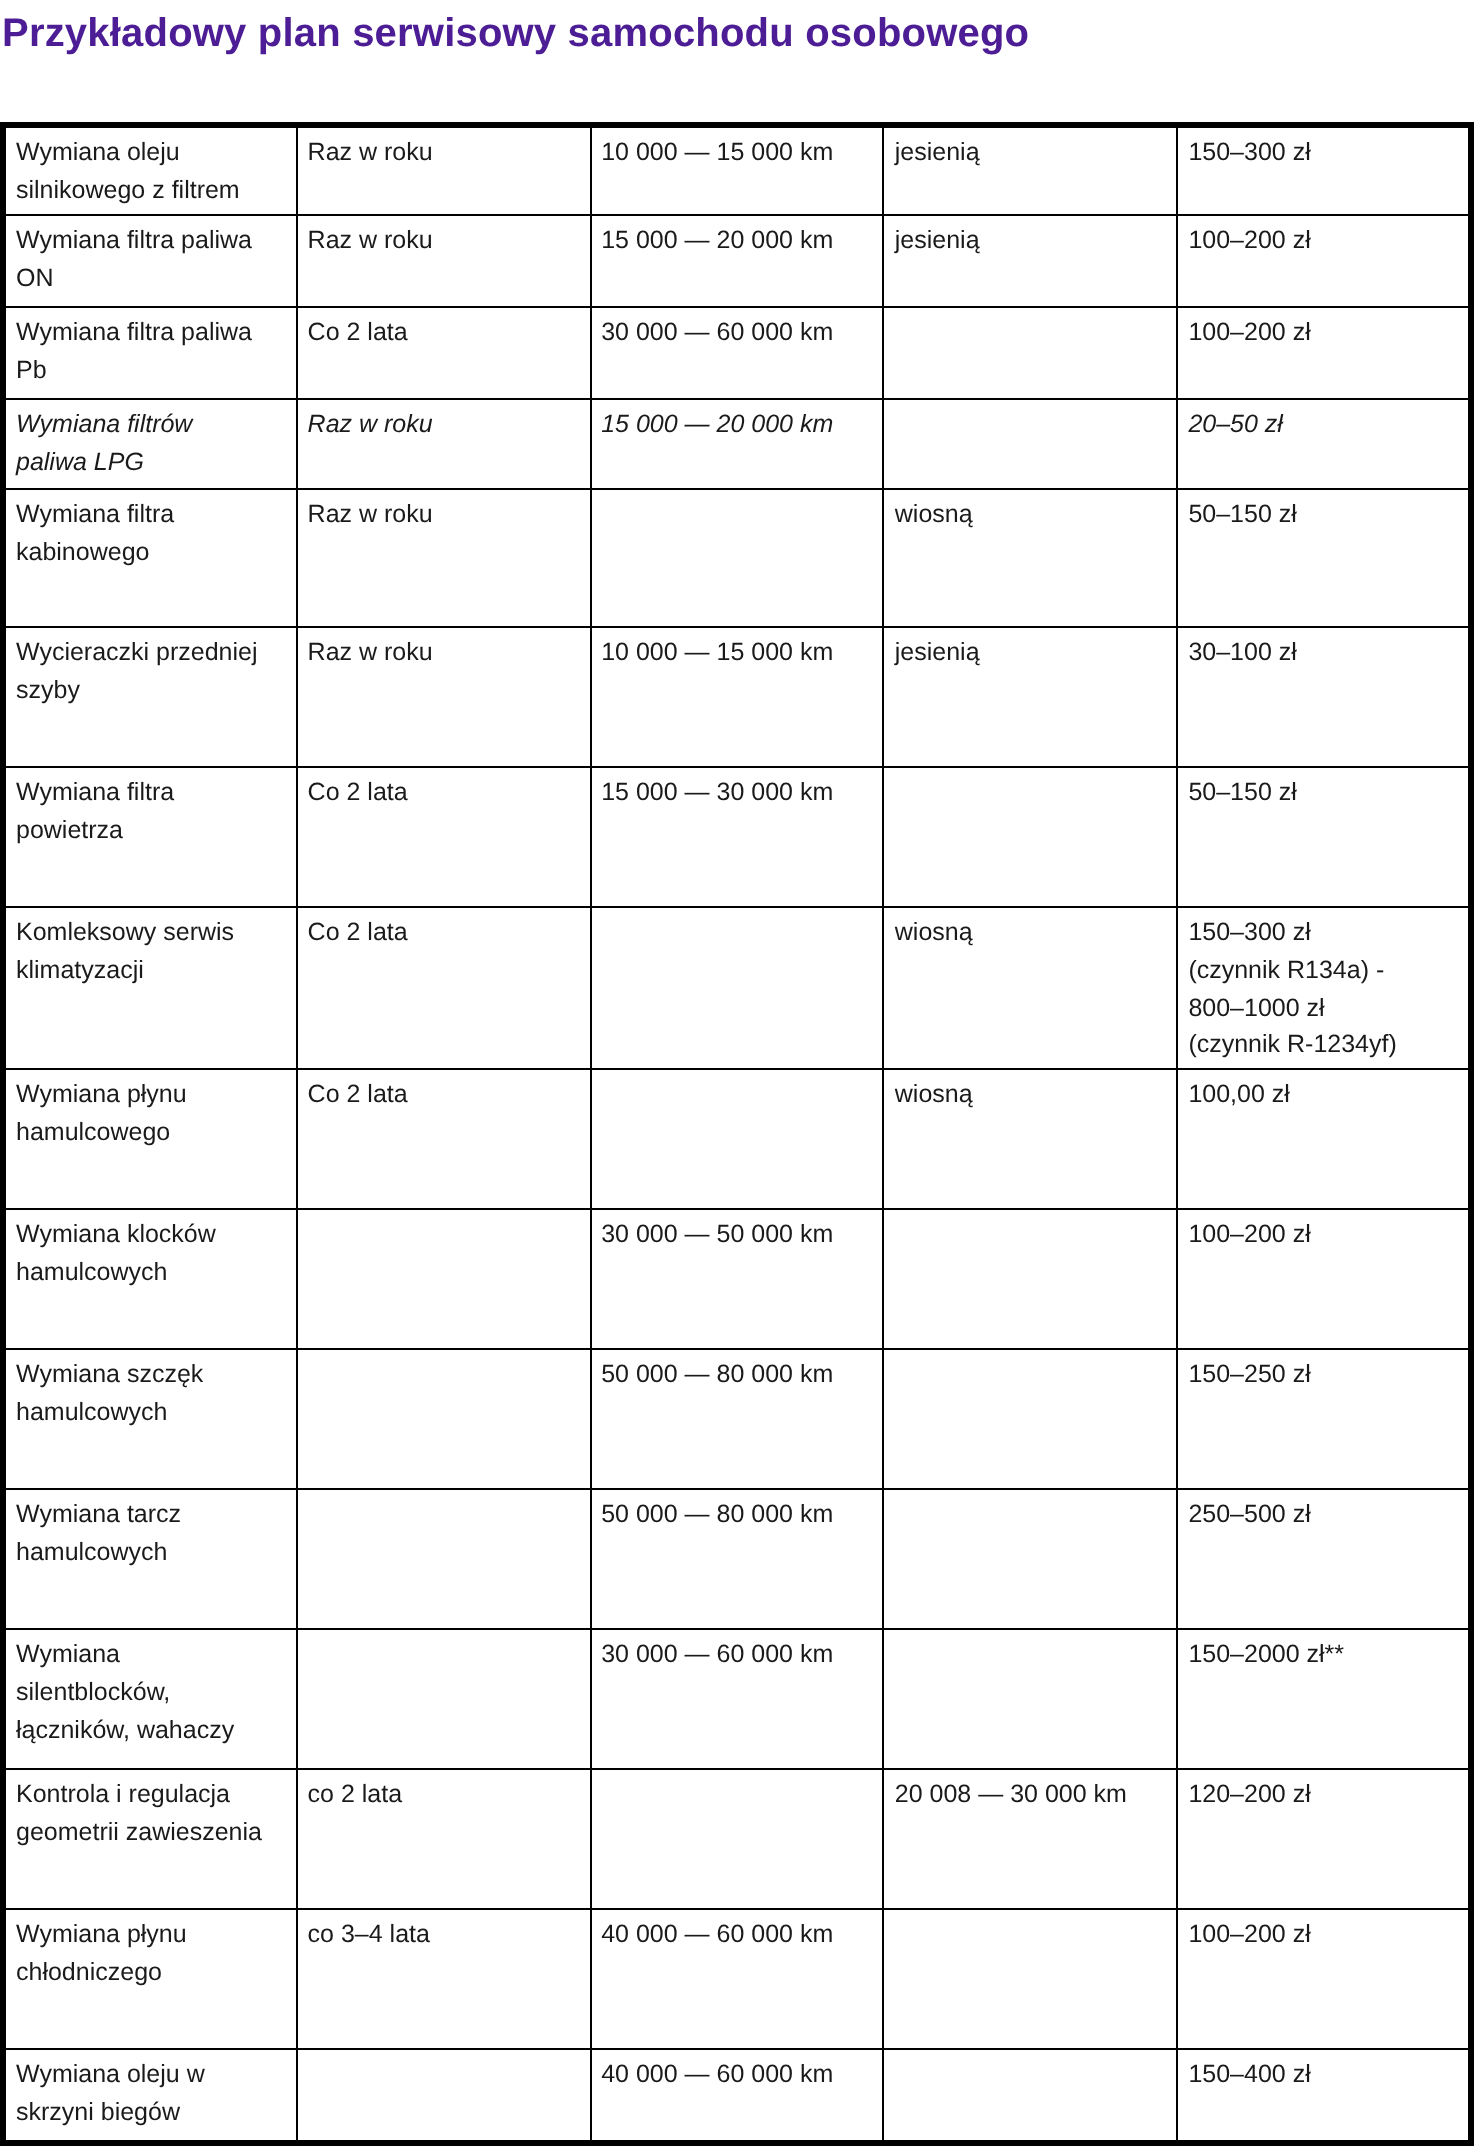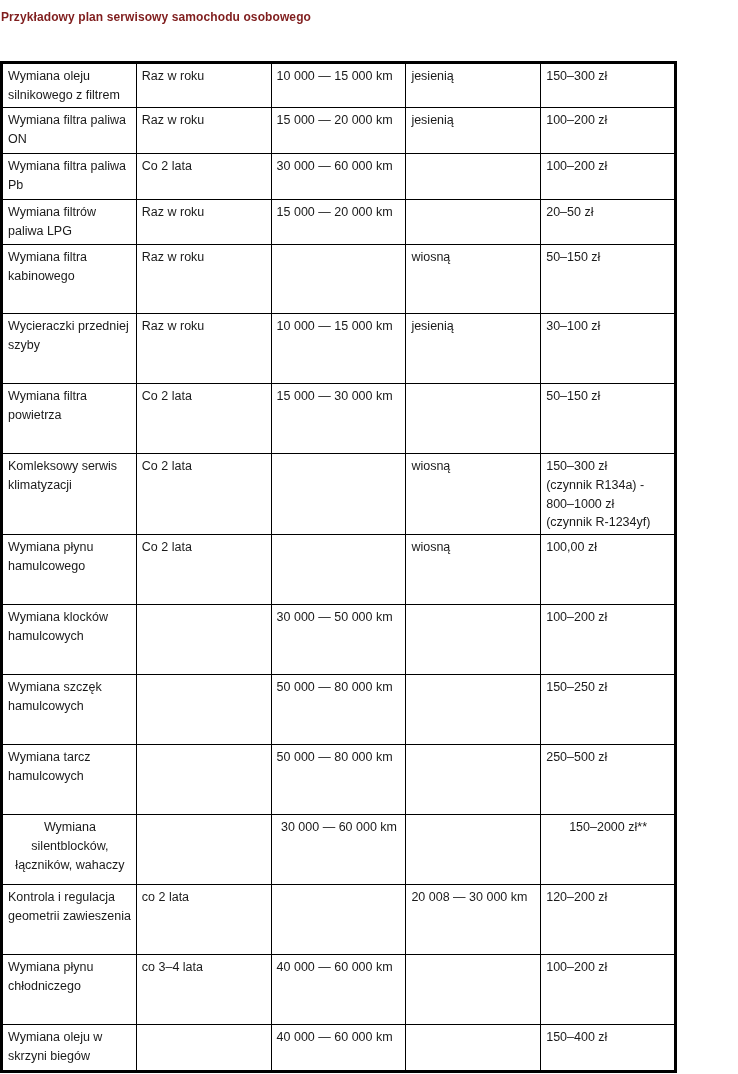--- a/index.html
+++ b/index.html
@@ -11,31 +11,31 @@
     width: 738px;
   }
   .page {
     width: 738px;
     height: 1074px;
     background: #ffffff;
     overflow: hidden;
     box-sizing: border-box;
   }
   h1.doc-title {
-    font-size: 12px;
+    font-size: 20px;
     font-weight: 700;
-    color: #7f1d1d;
+    color: #4c1d95;
     margin: 7px 0 0 1px;
     line-height: 20px;
     letter-spacing: 0.1px;
   }
   table.service-table {
     border-collapse: collapse;
     table-layout: fixed;
-    width: 677px;
+    width: 737px;
     margin-top: 34px;
     border: 3px solid #000000;
   }
   table.service-table col { width: 20%; }
   table.service-table td {
     border: 1px solid #000000;
     vertical-align: top;
     padding: 3px 4px 2px 5px;
     font-size: 12.5px;
     line-height: 1.5;
@@ -77,21 +77,21 @@
     <td>100–200 zł</td>
   </tr>
         <tr style="height: 46px;">
     <td>Wymiana filtra paliwa
 Pb</td>
     <td>Co 2 lata</td>
     <td>30 000 — 60 000 km</td>
     <td></td>
     <td>100–200 zł</td>
   </tr>
-        <tr style="height: 45px;">
+        <tr style="height: 45px; font-style: italic;">
     <td>Wymiana filtrów
 paliwa LPG</td>
     <td>Raz w roku</td>
     <td>15 000 — 20 000 km</td>
     <td></td>
     <td>20–50 zł</td>
   </tr>
         <tr style="height: 69px;">
     <td>Wymiana filtra
 kabinowego</td>
@@ -152,21 +152,21 @@
     <td>150–250 zł</td>
   </tr>
         <tr style="height: 70px;">
     <td>Wymiana tarcz
 hamulcowych</td>
     <td></td>
     <td>50 000 — 80 000 km</td>
     <td></td>
     <td>250–500 zł</td>
   </tr>
-        <tr style="height: 70px; text-align: center;">
+        <tr style="height: 70px;">
     <td>Wymiana
 silentblocków,
 łączników, wahaczy</td>
     <td></td>
     <td>30 000 — 60 000 km</td>
     <td></td>
     <td>150–2000 zł**</td>
   </tr>
         <tr style="height: 70px;">
     <td>Kontrola i regulacja

